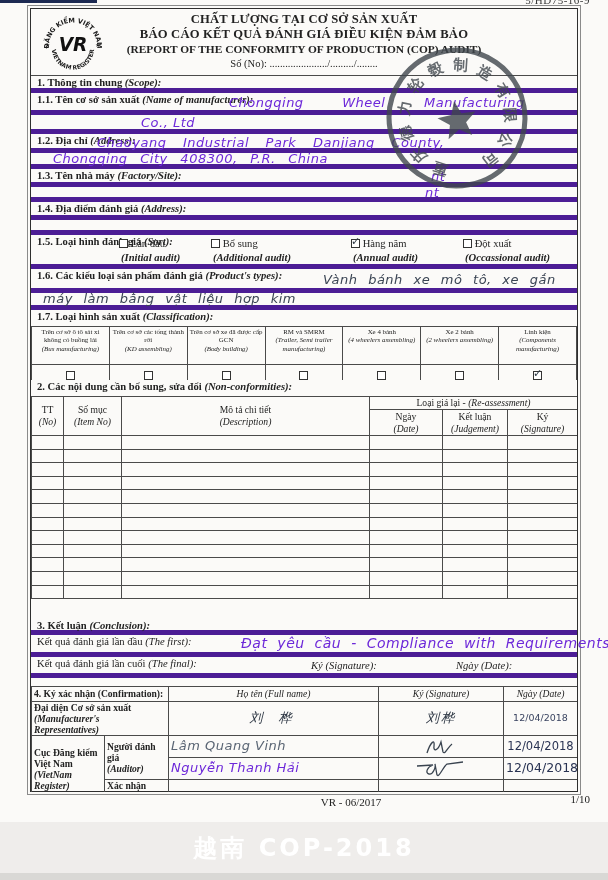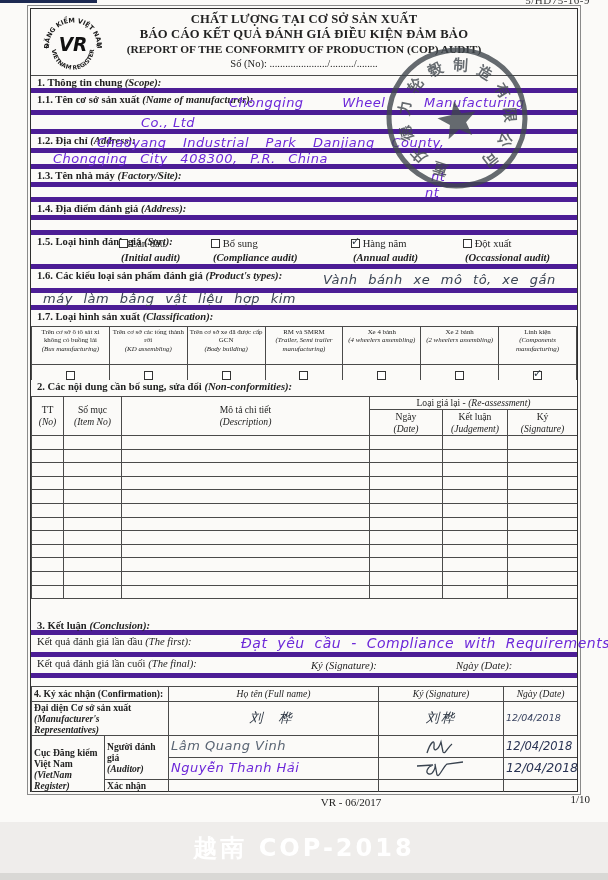--- a/index.html
+++ b/index.html
@@ -73,21 +73,21 @@
   .stamp{position:absolute;left:381px;top:42px;width:152px;height:152px;opacity:.8;transform:rotate(-10deg);pointer-events:none;}
   .stamp text{font-family:"DejaVu Sans",sans-serif;font-size:14.5px;font-weight:bold;text-anchor:middle;dominant-baseline:central;}
 
   .caption-bar{position:absolute;left:0;top:822px;width:608px;height:51px;
       display:flex;align-items:center;justify-content:center;color:#fff;
       font-family:"DejaVu Sans",sans-serif;font-weight:bold;font-size:24px;letter-spacing:3px;}
   .bottom-strip{position:absolute;left:0;top:873px;width:608px;height:7px;background:#d9d8d5;}
 
   .sig-svg{display:block;margin:0 auto;}
   .cnname{font-family:"DejaVu Sans",sans-serif;font-style:italic;font-size:13px;color:#2e3744;letter-spacing:6px;text-align:center;}
-  .date-hw{font-family:"DejaVu Sans",sans-serif;font-style:italic;color:#283252;font-size:11.5px;text-align:left;}
+  .date-hw{font-family:"DejaVu Sans",sans-serif;color:#283252;font-size:11.5px;text-align:center;}
   .date-hw.small{font-size:9.5px;color:#3a4460;}
 </style>
 </head>
 <body>
 
 <div class="scan"></div>
 <div class="top-sliver"></div>
 <div class="doc-code">
     <span>5/HD75-16-9</span>
   </div>
@@ -154,21 +154,21 @@
   <div class="r" style="height:34px;">
     <span class="lb">1.5. Loại hình đánh giá</span> <span class="en">(Sort):</span>
     <span class="opt" style="left:88px;">
       <span class="cb"></span>
       <span>Lần đầu</span>
       <span class="oen">(Initial audit)</span>
     </span>
     <span class="opt" style="left:180px;">
       <span class="cb"></span>
       <span>Bổ sung</span>
-      <span class="oen">(Compliance audit)</span>
+      <span class="oen">(Additional audit)</span>
     </span>
     <span class="opt" style="left:320px;">
       <span class="cb checked"></span>
       <span>Hàng năm</span>
       <span class="oen">(Annual audit)</span>
     </span>
     <span class="opt" style="left:432px;">
       <span class="cb"></span>
       <span>Đột xuất</span>
       <span class="oen">(Occassional audit)</span>

